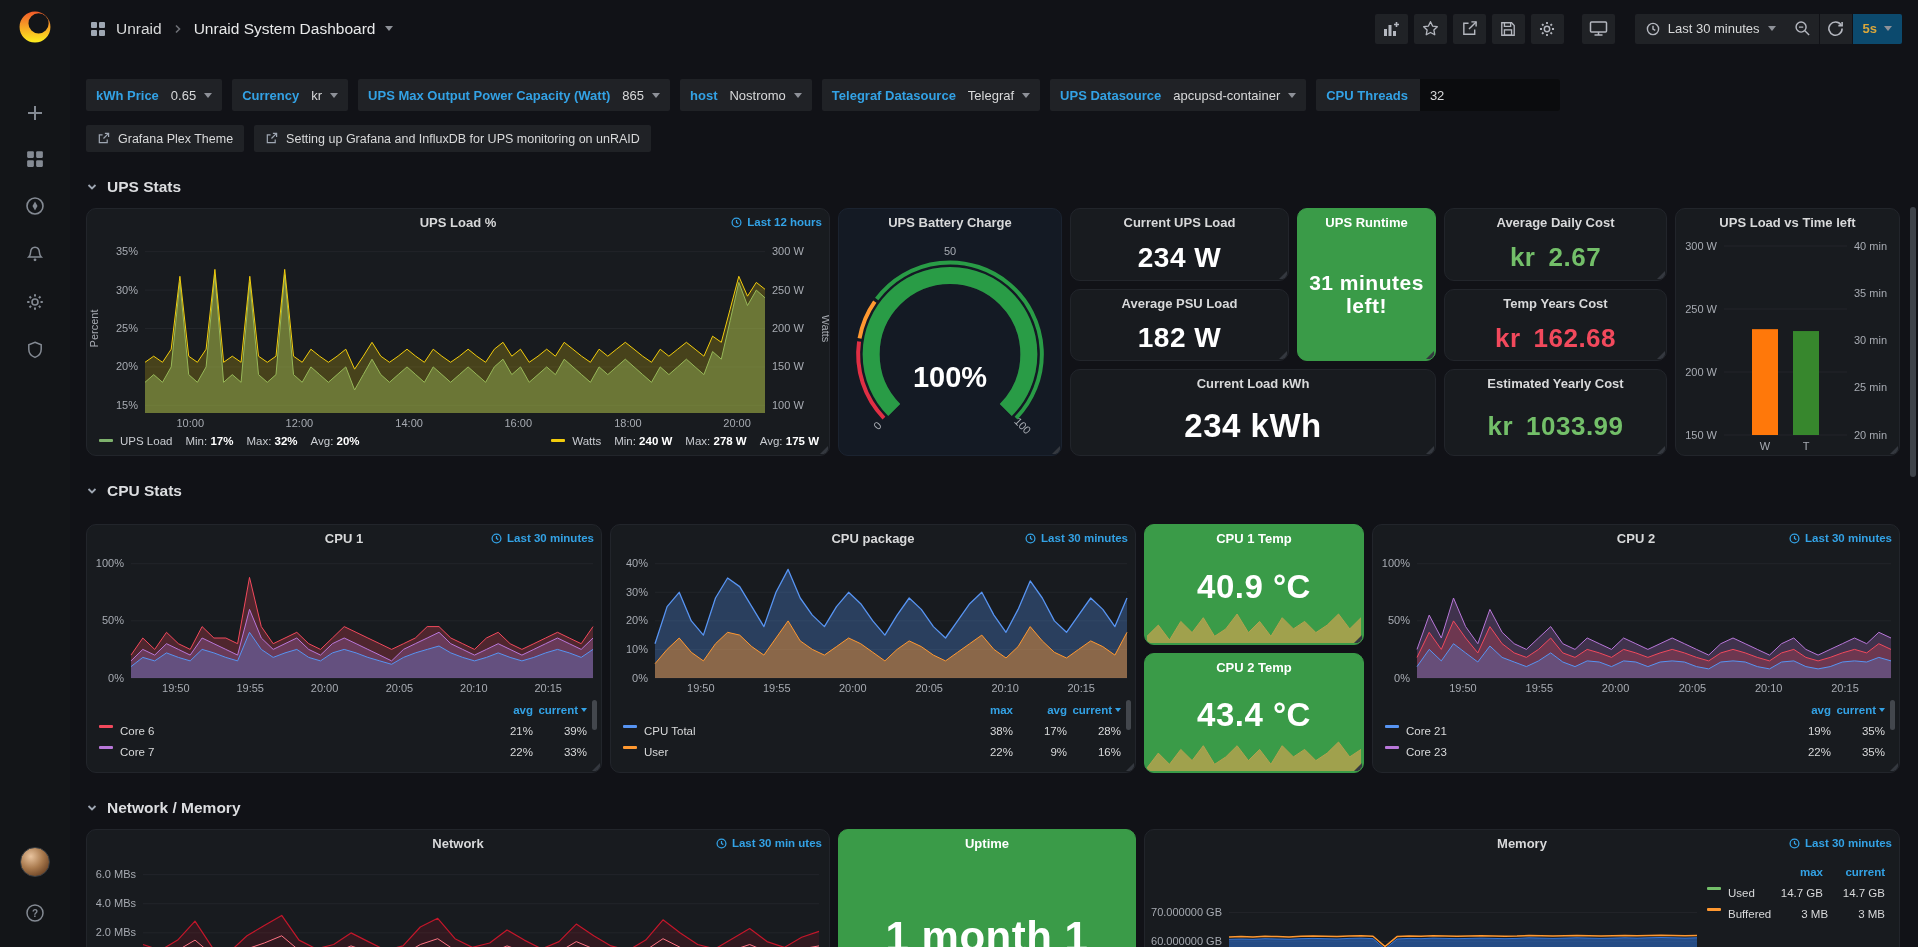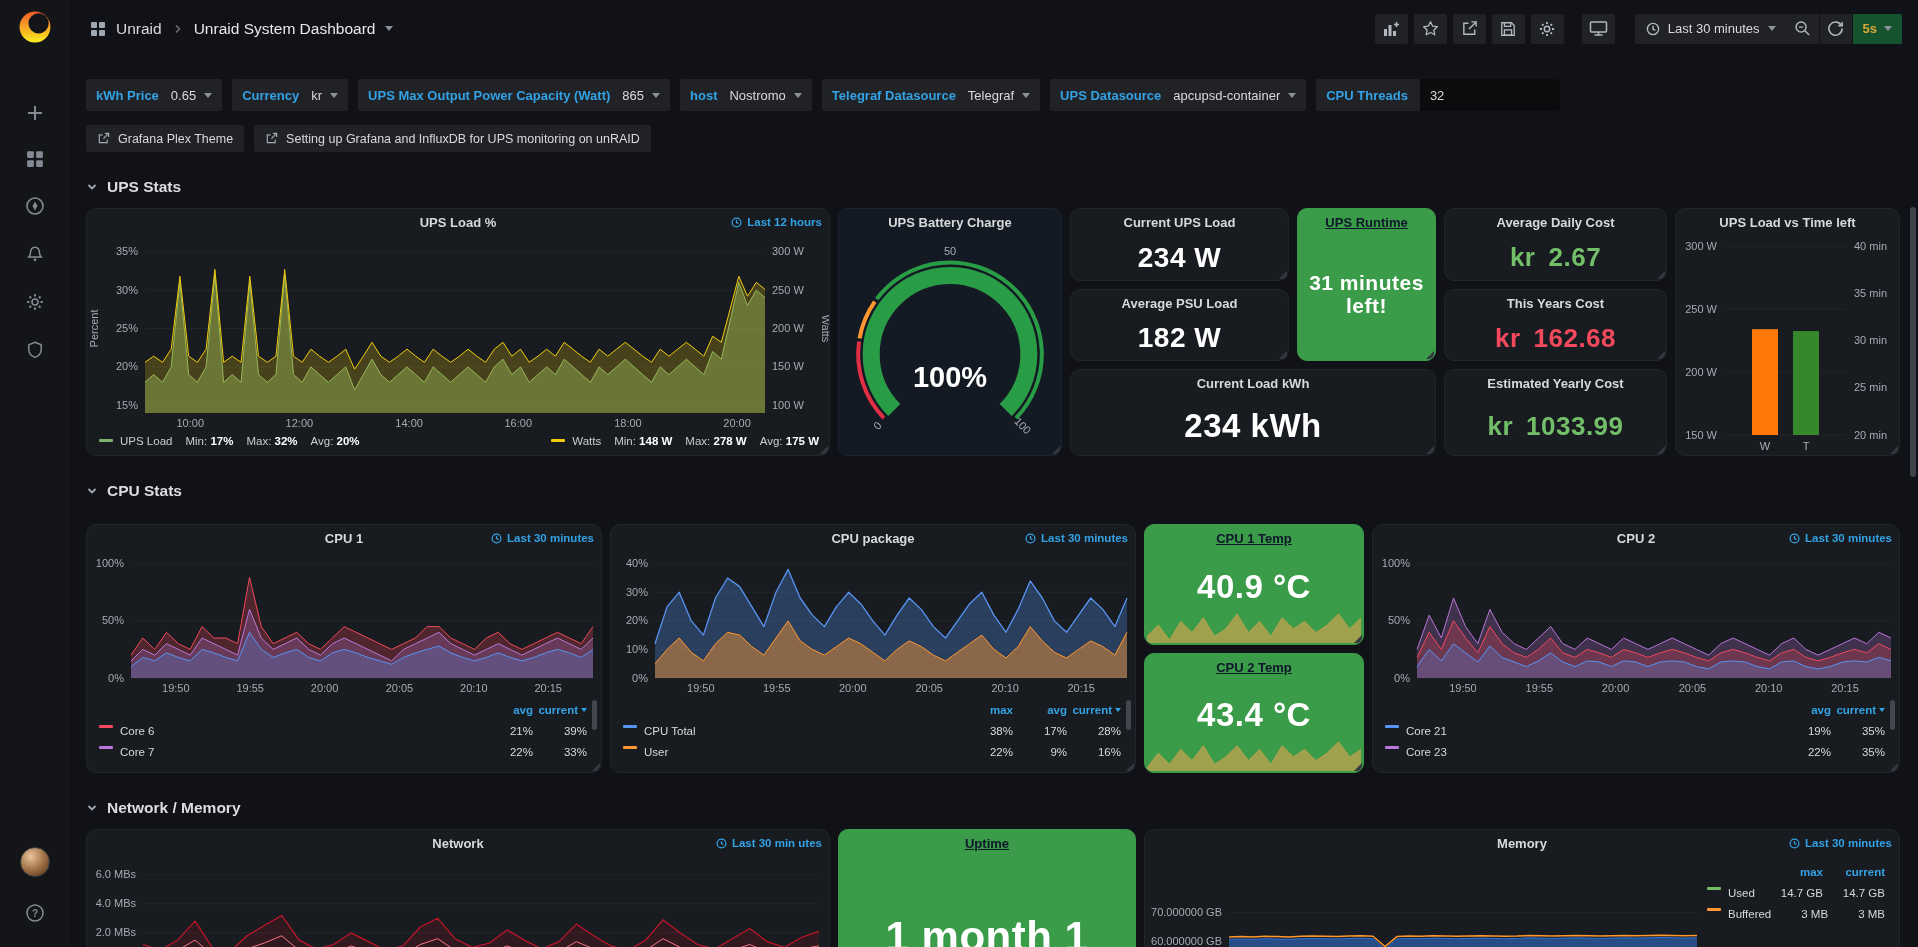--- a/index.html
+++ b/index.html
@@ -24,21 +24,21 @@
   .caret { width:0; height:0; border-left:4px solid transparent; border-right:4px solid transparent; border-top:5px solid #8e9198; display:inline-block; }
   .nav-right { margin-left:auto; display:flex; align-items:center; }
   .nav-ic { width:33px; height:30px; background:#202226; border:none; border-radius:2px; display:flex; align-items:center; justify-content:center; color:#b4b7bf; cursor:pointer; margin-left:6px; }
   .nav-ic.lone { margin-left:18px; margin-right:12px; }
   .time-group { display:flex; margin-left:8px; }
   .time-group > * { margin-left:0 !important; border-radius:0; border-right:1px solid #111217; }
   .time-group > :first-child { border-radius:2px 0 0 2px; }
   .time-group > :last-child { border-radius:0 2px 2px 0; border-right:none; }
   .time-picker { background:#202226; height:30px; display:flex; gap:8px; align-items:center; padding:0 11px; color:#d8d9da; font-size:13px; border:none; cursor:pointer; }
   .time-picker .clock-ic { color:#b4b7bf; display:flex; }
-  .refresh-interval { background:#14532d; height:30px; display:flex; gap:7px; align-items:center; padding:0 10px; border:none; cursor:pointer; font-size:13px; }
+  .refresh-interval { background:#0c4a6e; height:30px; display:flex; gap:7px; align-items:center; padding:0 10px; border:none; cursor:pointer; font-size:13px; }
   .interval-text { color:#d9a73b; font-weight:700; }
 
   
   .content { position:absolute; left:70px; top:57px; width:1838px; padding:0 8px 0 16px; }
   .vars-row { display:flex; gap:10px; margin-top:22px; align-items:center; }
   .variable { display:flex; align-items:center; height:32px; background:#202226; border-radius:2px; padding-left:10px; cursor:pointer; }
   .var-label { color:#33a2e5; font-size:13px; font-weight:700; white-space:nowrap; }
   .var-value { color:#d8d9da; font-size:13px; display:flex; align-items:center; gap:8px; padding:0 10px 0 12px; white-space:nowrap; }
   .var-input { background:#0b0c0e; height:32px; min-width:140px; display:flex; align-items:center; padding:0 10px; font-size:13px; color:#d8d9da; margin-left:12px; border-radius:0 2px 2px 0; }
   .links-row { display:flex; gap:10px; margin-top:14px; }
@@ -54,21 +54,21 @@
   .cpu-row { display:grid; grid-template-columns:516px 526px 220px 1fr; gap:8px; height:249px; margin-top:24px; }
   .temps-col { display:grid; grid-template-rows:1fr 1fr; gap:8px; }
   .net-row { display:grid; grid-template-columns:744px 298px 1fr; gap:8px; height:248px; margin-top:12px; }
 
   .panel { position:relative; background:#181b1f; border:1px solid #22252b; border-radius:10px; display:flex; flex-direction:column; overflow:hidden; }
   .panel::after { content:""; position:absolute; right:1px; bottom:1px; width:0; height:0; border-style:solid; border-width:0 0 8px 8px; border-color:transparent transparent #34383f transparent; }
   .panel.green { background:#3a9b48; border-color:#3a9b48; }
   .panel.navy { background:#141a24; border-color:#1b2330; }
   .panel-header { flex:0 0 27px; display:flex; align-items:center; justify-content:center; position:relative; }
   .panel-title { font-size:13px; font-weight:700; color:#d8d9da; cursor:pointer; white-space:nowrap; }
-  .panel.green .panel-title { color:#0f172a;text-decoration:underline; }
+  .panel.green .panel-title { color:#ffffff; }
   .time-ind { position:absolute; right:7px; top:7px; display:flex; gap:5px; align-items:center; color:#33a2e5; font-size:11.5px; font-weight:600; cursor:pointer; }
   .chart-wrap { flex:1; min-height:0; position:relative; }
   svg.chart { position:absolute; inset:0; width:100%; height:100%; display:block; }
 
   .stat-value { flex:1; display:flex; align-items:center; justify-content:center; font-weight:700; color:#fff; font-size:28px; letter-spacing:.5px; }
   .stat-value.big { font-size:33px; }
   .stat-value.cost { font-size:26px; }
   .stat-value.cost .amt { margin-left:13px; }
   .stat-value.runtime { font-size:21px; line-height:1.1; text-align:center; padding:0 6px 8px; }
   .stat-value.temp { font-size:33px; padding-bottom:22px; }
@@ -391,21 +391,21 @@
         <span class="ul-item">
           <span class="swatch-line" style="background: rgb(126, 178, 109);"></span>
           <span>UPS Load</span>
           <span class="ul-stat"><span>Min:</span> <b>17%</b></span>
           <span class="ul-stat"><span>Max:</span> <b>32%</b></span>
           <span class="ul-stat"><span>Avg:</span> <b>20%</b></span>
         </span>
         <span class="ul-item">
           <span class="swatch-line" style="background: rgb(242, 204, 12);"></span>
           <span>Watts</span>
-          <span class="ul-stat"><span>Min:</span> <b>148 W</b></span>
+          <span class="ul-stat"><span>Min:</span> <b>240 W</b></span>
           <span class="ul-stat"><span>Max:</span> <b>278 W</b></span>
           <span class="ul-stat"><span>Avg:</span> <b>175 W</b></span>
         </span>
       </div>
     </div>
 
     <div class="panel navy">
       <div class="panel-header">
           <span class="panel-title">UPS Battery Charge</span>
         </div>
@@ -456,21 +456,21 @@
         <div class="panel-header">
             <span class="panel-title">Average Daily Cost</span>
           </div>
         <div class="stat-value cost" style="color: rgb(115, 191, 105);">
             <span>kr</span>
             <span class="amt">2.67</span>
           </div>
       </div>
       <div class="panel">
         <div class="panel-header">
-            <span class="panel-title">This Years Cost</span>
+            <span class="panel-title">Temp Years Cost</span>
           </div>
         <div class="stat-value cost" style="color: rgb(242, 73, 92);">
             <span>kr</span>
             <span class="amt">162.68</span>
           </div>
       </div>
       <div class="panel">
         <div class="panel-header">
             <span class="panel-title">Estimated Yearly Cost</span>
           </div>

